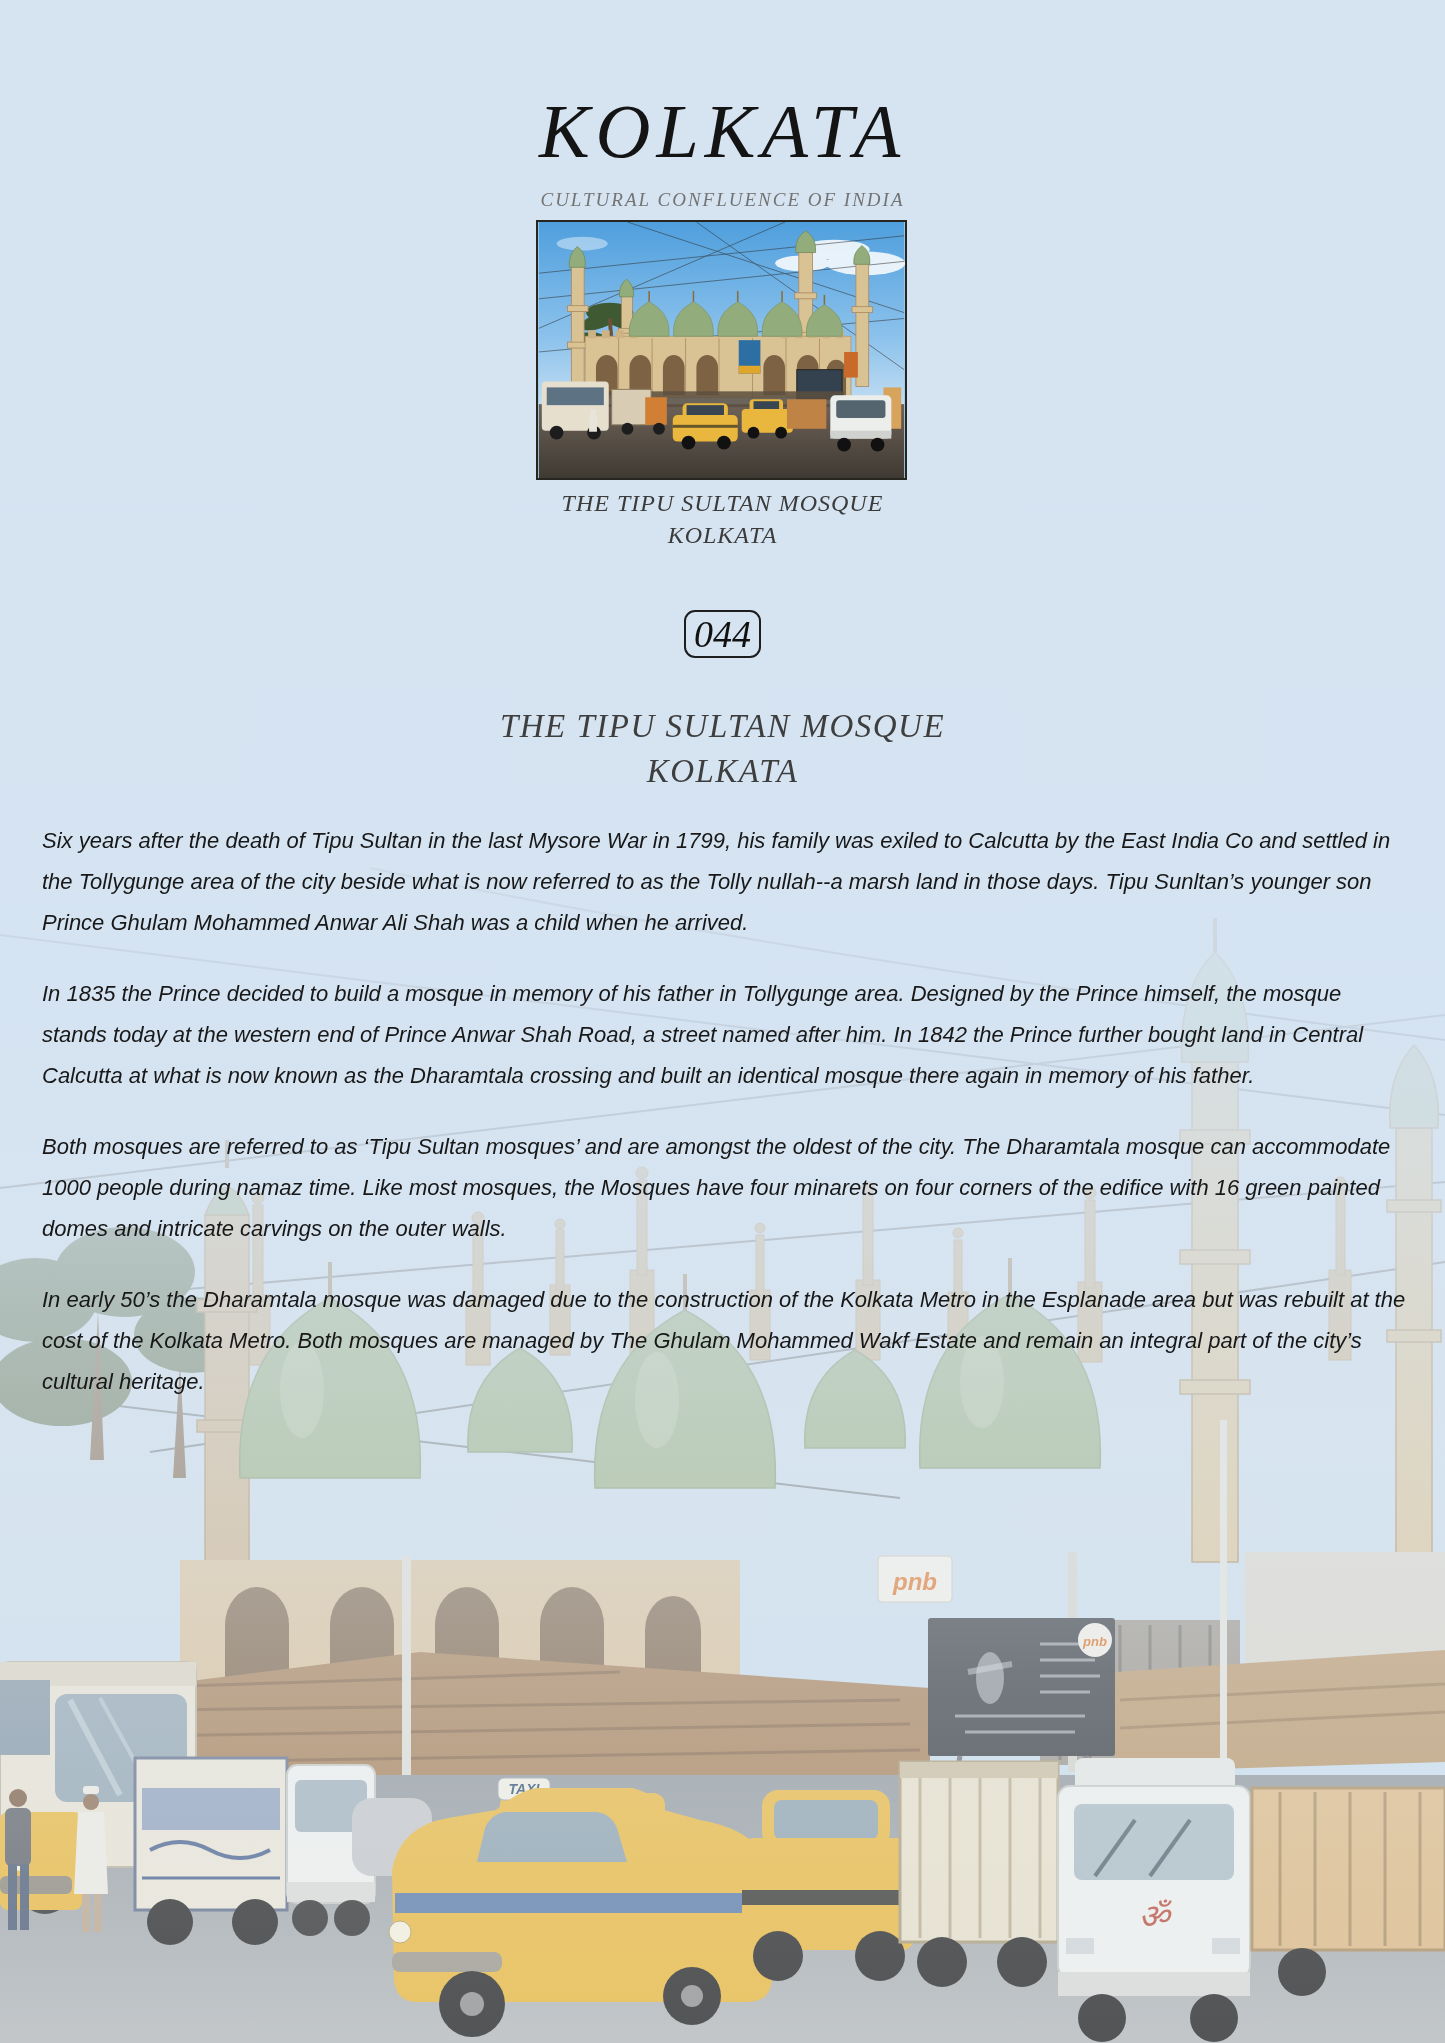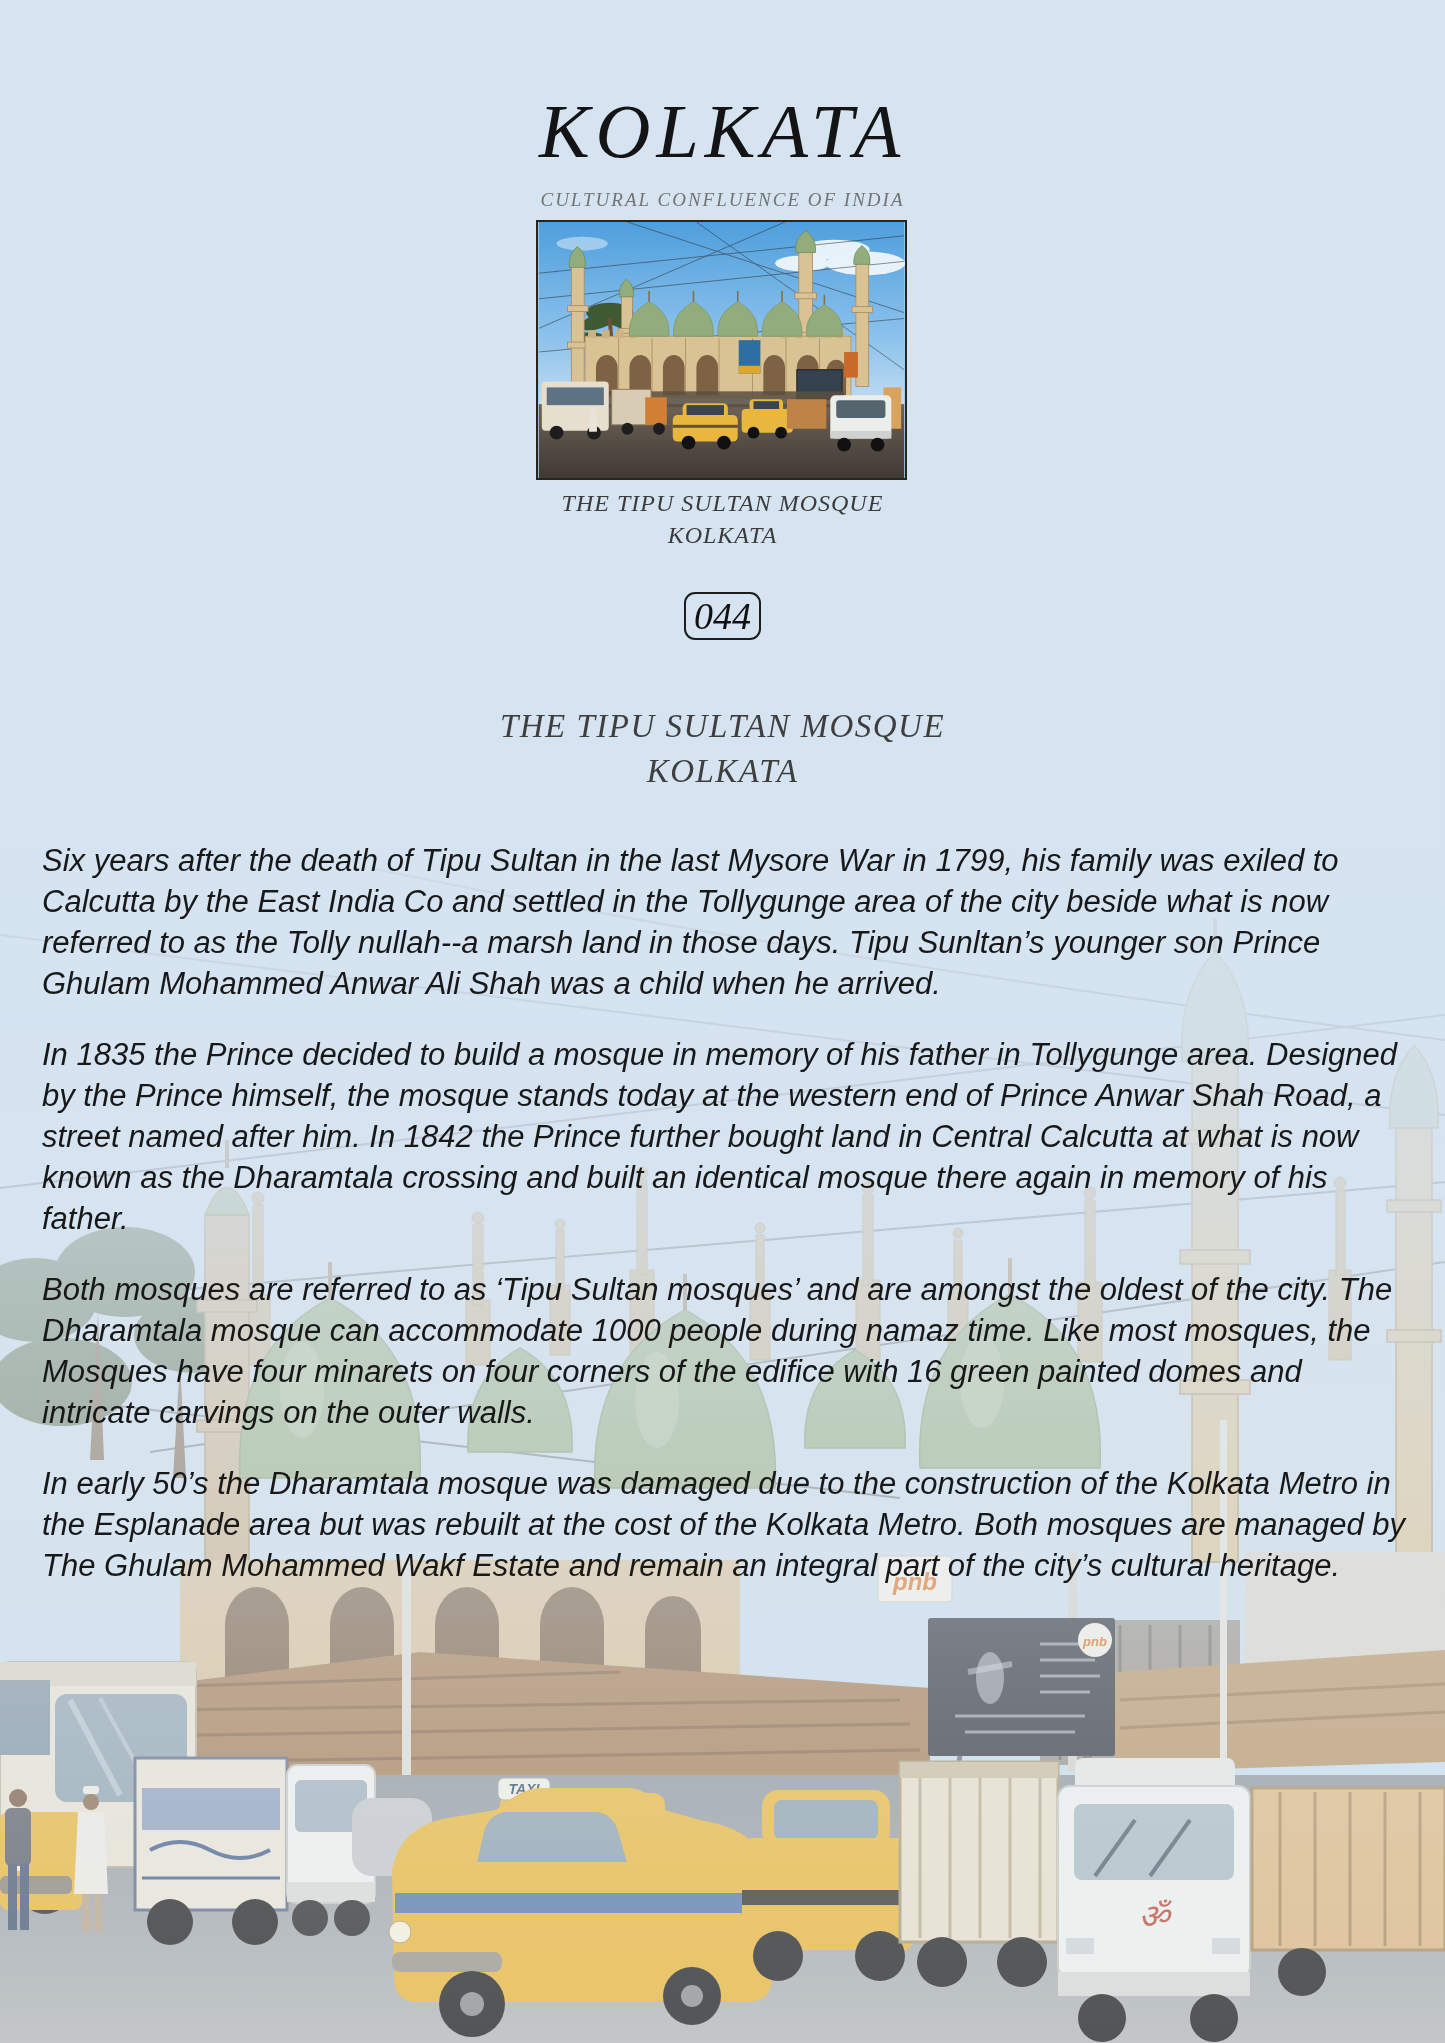--- a/index.html
+++ b/index.html
@@ -27,31 +27,32 @@
   .caption{
     position:absolute; top:487px; left:0; width:100%;
     text-align:center; font-size:24px; line-height:32px;
     letter-spacing:1px; color:#3b3b3b;
   }
   .badge-row{position:absolute; top:592px; left:0; width:100%; text-align:center;}
   .badge{
     display:inline-block; border:2.5px solid #1d1d1d; border-radius:11px;
     padding:0 8px; font-size:38px; line-height:44px; color:#111;
     background:transparent;
+    margin-top:18px;
   }
   .article-title{
     position:absolute; top:704px; left:0; width:100%; margin:0;
     text-align:center; font-size:33px; line-height:45px; font-weight:400;
     letter-spacing:1.5px; color:#3e3e3e;
   }
   .article-title span{display:block;}
   .body-text{
     position:absolute; left:42px; top:820px; width:1366px;
     font-family:"Liberation Sans", sans-serif;
-    font-size:31px; line-height:41px; color:#181818;margin-top:20px;
+    font-size:22px; line-height:41px; color:#181818;
   }
   .body-text p{margin:0 0 30px 0;}
 </style>
 </head>
 <body>
 
 <div class="page">
 
   <svg class="bg-svg" viewBox="0 0 1445 2043" aria-hidden="true">
     <defs>

